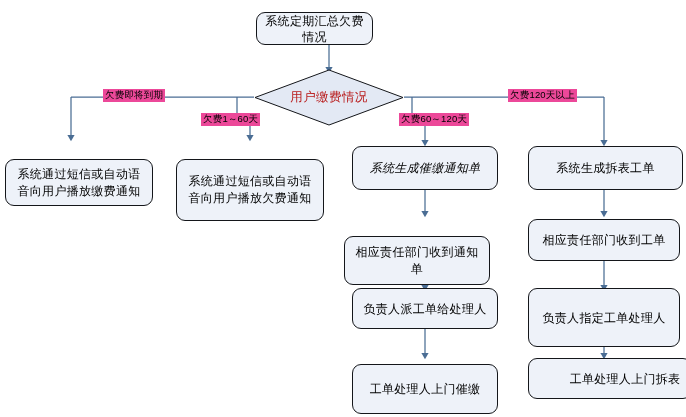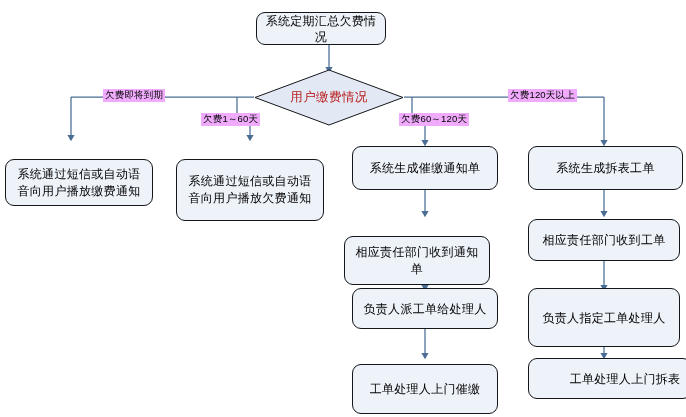--- a/index.html
+++ b/index.html
@@ -42,21 +42,21 @@
     display:flex;align-items:center;justify-content:center;
     font-size:12.5px;color:#b91c1c;letter-spacing:.4px;
   }
 
   
   .edge-label{
     position:absolute;
     font-size:9.5px;
     color:#000;
     white-space:nowrap;
-    background:#f0abfc;
+    background:#ec4899;
     padding:0 2px;
     letter-spacing:.2px;
   }
 </style>
 </head>
 <body>
 
 <div id="canvas">
 
   <svg id="wires" viewBox="0 0 686 417" width="686" height="417">
@@ -86,21 +86,21 @@
       <line x1="425" y1="190" x2="425" y2="214" marker-end="url(#arrow)"></line>
       <line x1="425" y1="265" x2="425" y2="288" marker-end="url(#arrow)"></line>
       <line x1="425" y1="329" x2="425" y2="356" marker-end="url(#arrow)"></line>
 
       <line x1="604" y1="190" x2="604" y2="214" marker-end="url(#arrow)"></line>
       <line x1="604" y1="261" x2="604" y2="288" marker-end="url(#arrow)"></line>
       <line x1="604" y1="329" x2="604" y2="356" marker-end="url(#arrow)"></line>
     </g>
   </svg>
 
-  <div class="node" style="left:256px;top:12px;width:130px;height:33px;">
+  <div class="node" style="left:256px;top:12px;width:117px;height:33px;">
     <span>系统定期汇总欠费情况</span>
   </div>
 
   <div class="diamond-wrap" style="left:254px;top:69px;width:150px;height:57px;">
     <svg width="150" height="57" viewBox="0 0 150 57">
       <polygon points="75,1 149,28.5 75,56 1,28.5" fill="#e3e9f4" stroke="#14161a" stroke-width="1"></polygon>
     </svg>
     <div class="diamond-label">用户缴费情况</div>
   </div>
 
@@ -113,21 +113,21 @@
   <div class="edge-label" style="left:508px;top:89px;">欠费120天以上</div>
 
   <div class="node two-line" style="left:5px;top:139px;width:148px;height:47px;">
     <span>系统通过短信或自动语音向用户播放缴费通知</span>
   </div>
 
   <div class="node two-line" style="left:176px;top:139px;width:148px;height:62px;">
     <span>系统通过短信或自动语音向用户播放欠费通知</span>
   </div>
 
-  <div class="node" style="left:352px;top:146px;width:146px;height:44px;">
+  <div class="node" style="left:352px;top:146px;width:146px;height:44px;font-style:italic;">
     <span>系统生成催缴通知单</span>
   </div>
 
   <div class="node two-line" style="left:344px;top:216px;width:146px;height:49px;">
     <span>相应责任部门收到通知单</span>
   </div>
 
   <div class="node" style="left:352px;top:288px;width:146px;height:41px;">
     <span>负责人派工单给处理人</span>
   </div>

